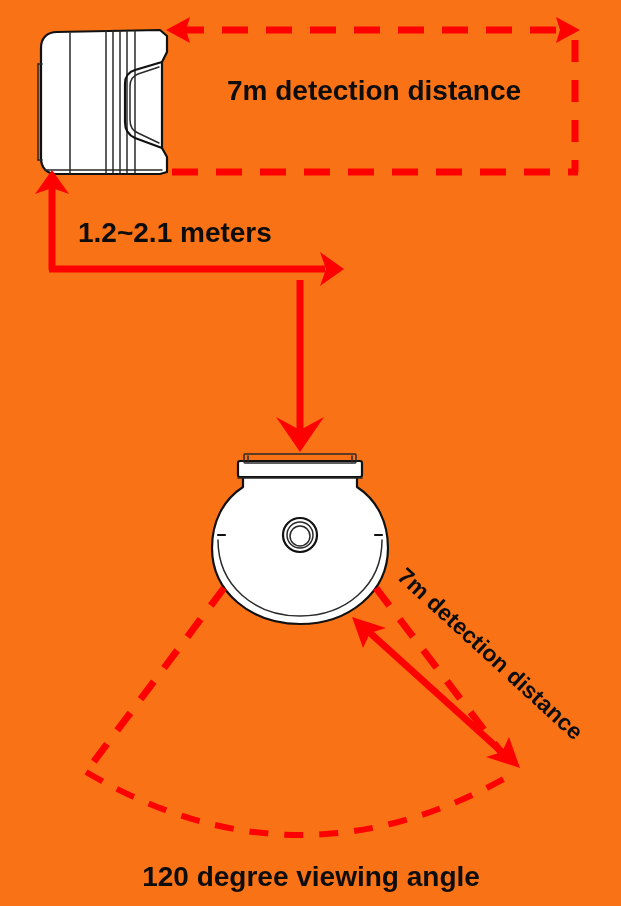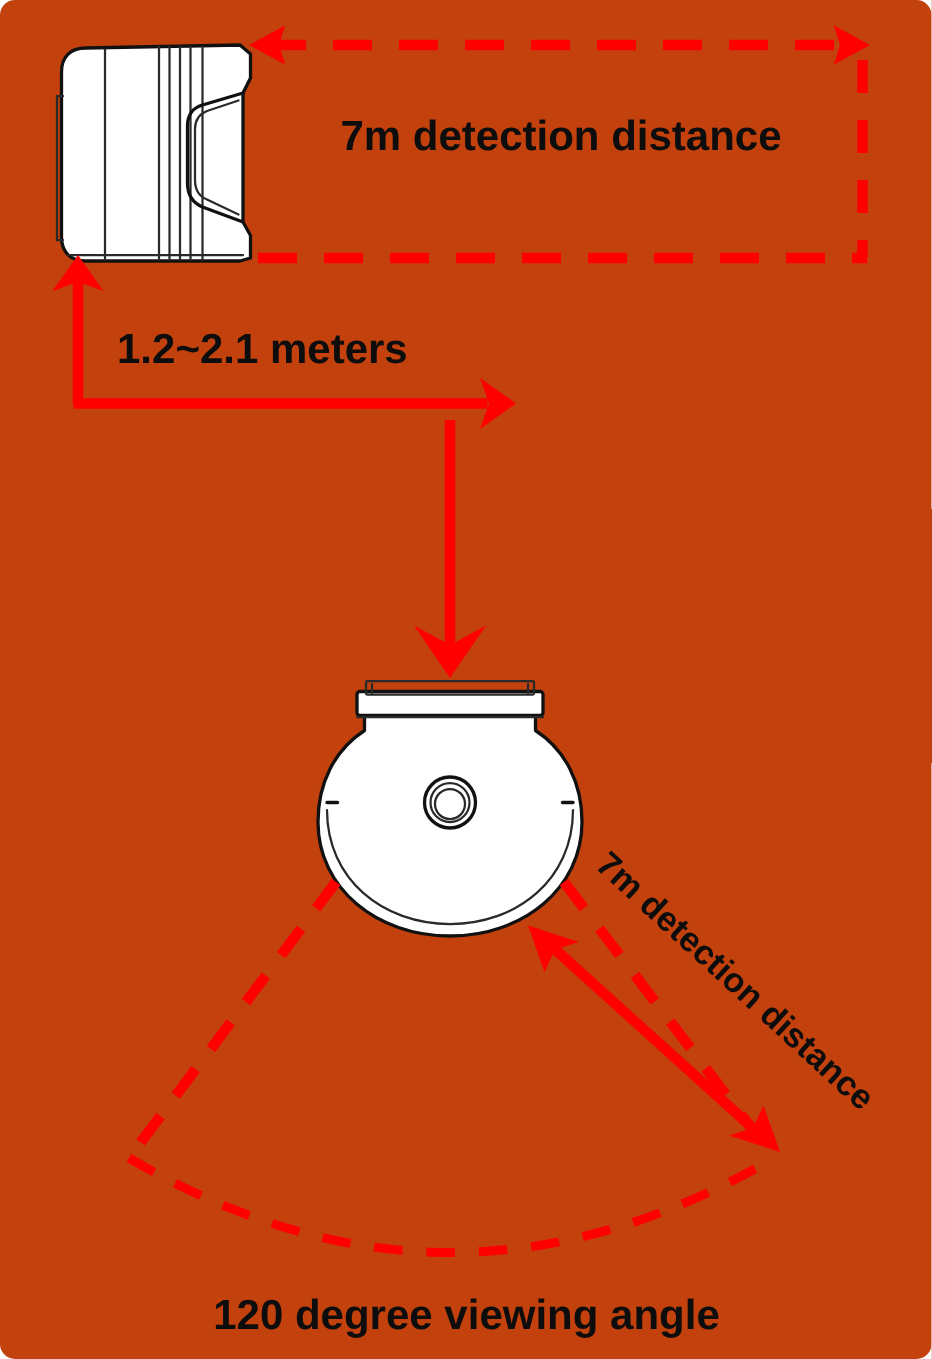--- a/index.html
+++ b/index.html
@@ -59,21 +59,21 @@
   }
   .label-text {
     font-family: "Liberation Sans", sans-serif;
     font-weight: bold;
     fill: #0d0d0d;
   }
 </style>
 </head>
 <body>
 
-<div id="diagram-root" style="background: #c2410c; border-radius: 10px;">
+<div id="diagram-root" style="background: #f97316;">
 
   <svg id="diagram-svg" viewBox="0 0 621 906" xmlns="http://www.w3.org/2000/svg">
 
     <g>
 
       <path class="dev-fill" d="M 41 48
                C 41 38, 47 32, 57 32
                L 160 30
                L 167 36
                L 167 52

